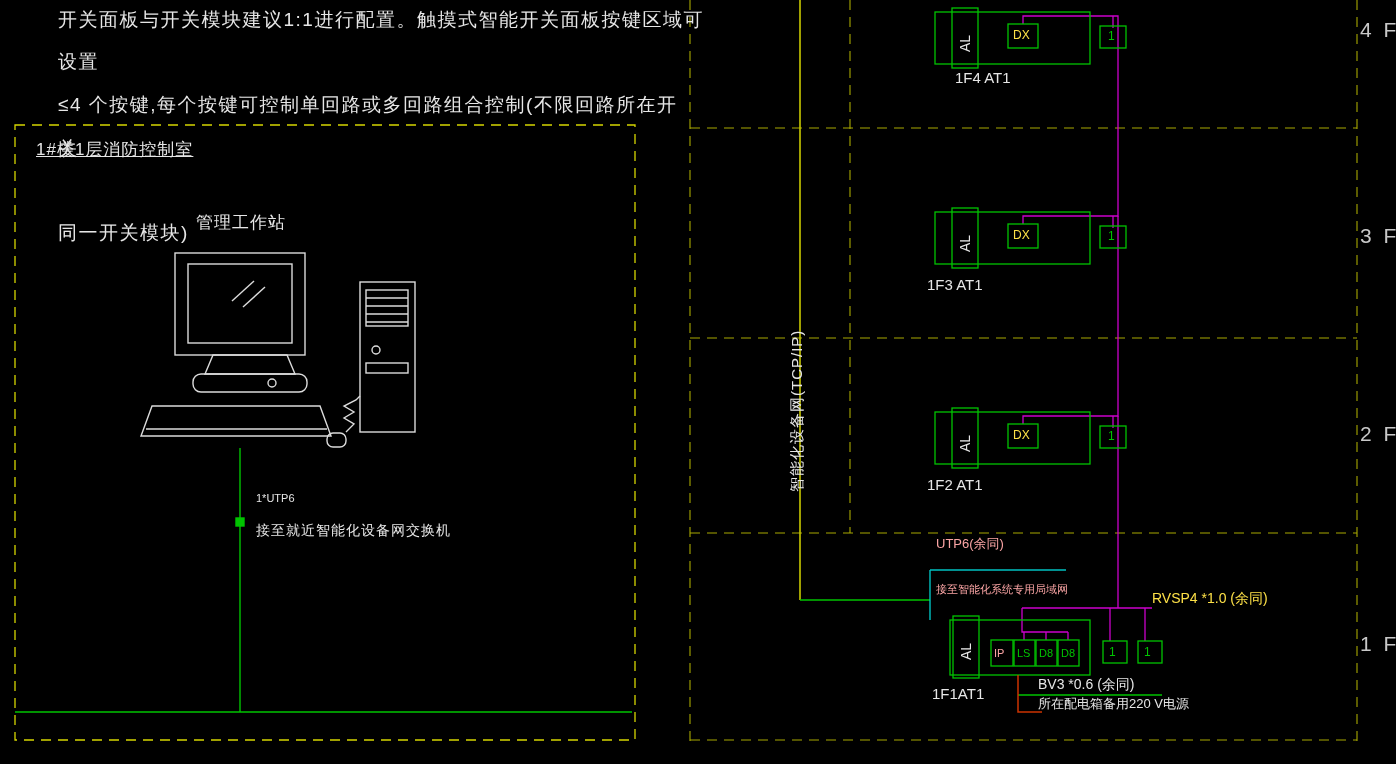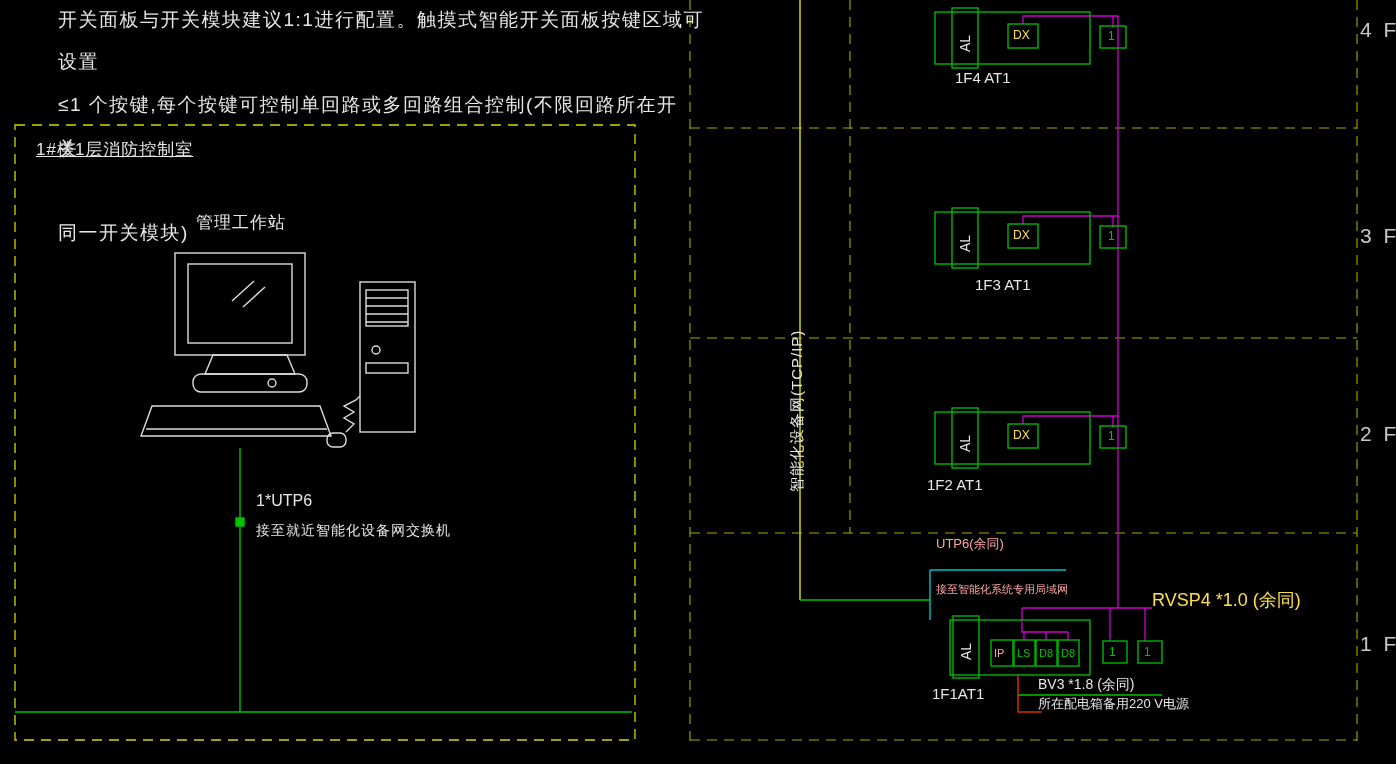--- a/index.html
+++ b/index.html
@@ -120,38 +120,38 @@
       <rect x="366" y="363" width="42" height="10"></rect>
       <polygon points="152,406 320,406 331,436 141,436"></polygon>
       <path d="M146 429 H327"></path>
       <rect x="327" y="433" width="19" height="14" rx="6"></rect>
       <path d="M346 432 L354 424 L344 418 L354 412 L344 406 L356 400 L360 396"></path>
     </g>
   </svg>
 
   <div class="t note" style="left:58px; top:10px;">开关面板与开关模块建议1:1进行配置。触摸式智能开关面板按键区域可</div>
   <div class="t note" style="left:58px; top:52px;">设置</div>
-  <div class="t note" style="left:58px; top:95px;">≤1 个按键,每个按键可控制单回路或多回路组合控制(不限回路所在开</div>
+  <div class="t note" style="left:58px; top:95px;">≤4 个按键,每个按键可控制单回路或多回路组合控制(不限回路所在开</div>
   <div class="t note" style="left:58px; top:139px;">关</div>
   <div class="t note" style="left:58px; top:223px;">同一开关模块)</div>
 
   <div class="t" style="left:36px;  top:141px; font-size:17px; letter-spacing:1px;text-decoration:underline;">1#楼1层消防控制室</div>
   <div class="t" style="left:196px; top:214px; font-size:17px; letter-spacing:1px;">管理工作站</div>
-  <div class="t" style="left:256px; top:492px; font-size:16px;">1*UTP6</div>
+  <div class="t" style="left:256px; top:492px; font-size:11px;">1*UTP6</div>
   <div class="t" style="left:256px; top:523px; font-size:14px; letter-spacing:1px;">接至就近智能化设备网交换机</div>
 
   <div class="t rot" style="left:789px; top:492px; font-size:15px; letter-spacing:1px;">智能化设备网(TCP/IP)</div>
 
   <div class="t gray" style="left:1360px; top:18px;  font-size:21px;">4 F</div>
   <div class="t gray" style="left:1360px; top:224px; font-size:21px;">3 F</div>
   <div class="t gray" style="left:1360px; top:422px; font-size:21px;">2 F</div>
   <div class="t gray" style="left:1360px; top:632px; font-size:21px;">1 F</div>
 
   <div class="t" style="left:927px; top:70px;  font-size:15px;margin-left:28px;">1F4 AT1</div>
-  <div class="t" style="left:927px; top:277px; font-size:15px;margin-left:48px;">1F3 AT1</div>
+  <div class="t" style="left:927px; top:277px; font-size:15px;">1F3 AT1</div>
   <div class="t" style="left:927px; top:477px; font-size:15px;text-align:right;">1F2 AT1</div>
   <div class="t" style="left:932px; top:686px; font-size:15px;">1F1AT1</div>
 
   <div class="t rot" style="left:958px; top:52px;  font-size:14px;">AL</div>
   <div class="t rot" style="left:958px; top:252px; font-size:14px;">AL</div>
   <div class="t rot" style="left:958px; top:452px; font-size:14px;">AL</div>
   <div class="t rot" style="left:959px; top:660px; font-size:14px;">AL</div>
 
   <div class="t mag" style="left:1013px; top:29px;  font-size:12px;">DX</div>
   <div class="t mag" style="left:1013px; top:229px; font-size:12px;">DX</div>
@@ -163,17 +163,17 @@
 
   <div class="t cyan" style="left:994px;  top:647px; font-size:11px;">IP</div>
   <div class="t grn" style="left:1017px; top:647px; font-size:11px;">LS</div>
   <div class="t grn" style="left:1039px; top:647px; font-size:11px;">D8</div>
   <div class="t grn" style="left:1061px; top:647px; font-size:11px;">D8</div>
   <div class="t grn" style="left:1109px; top:646px; font-size:12px;">1</div>
   <div class="t grn" style="left:1144px; top:646px; font-size:12px;">1</div>
 
   <div class="t cyan" style="left:936px;  top:537px; font-size:13px;">UTP6(余同)</div>
   <div class="t cyan" style="left:936px;  top:583px; font-size:11px;">接至智能化系统专用局域网</div>
-  <div class="t mag" style="left:1152px; top:591px; font-size:18px;">RVSP4 *1.0 (余同)</div>
-  <div class="t" style="left:1038px; top:677px; font-size:14px;">BV3 *1.8 (余同)</div>
+  <div class="t mag" style="left:1152px; top:591px; font-size:14px;">RVSP4 *1.0 (余同)</div>
+  <div class="t" style="left:1038px; top:677px; font-size:14px;">BV3 *0.6 (余同)</div>
   <div class="t" style="left:1038px; top:697px; font-size:13px;">所在配电箱备用220 V电源</div>
 
 </div>
 
 </body></html>

